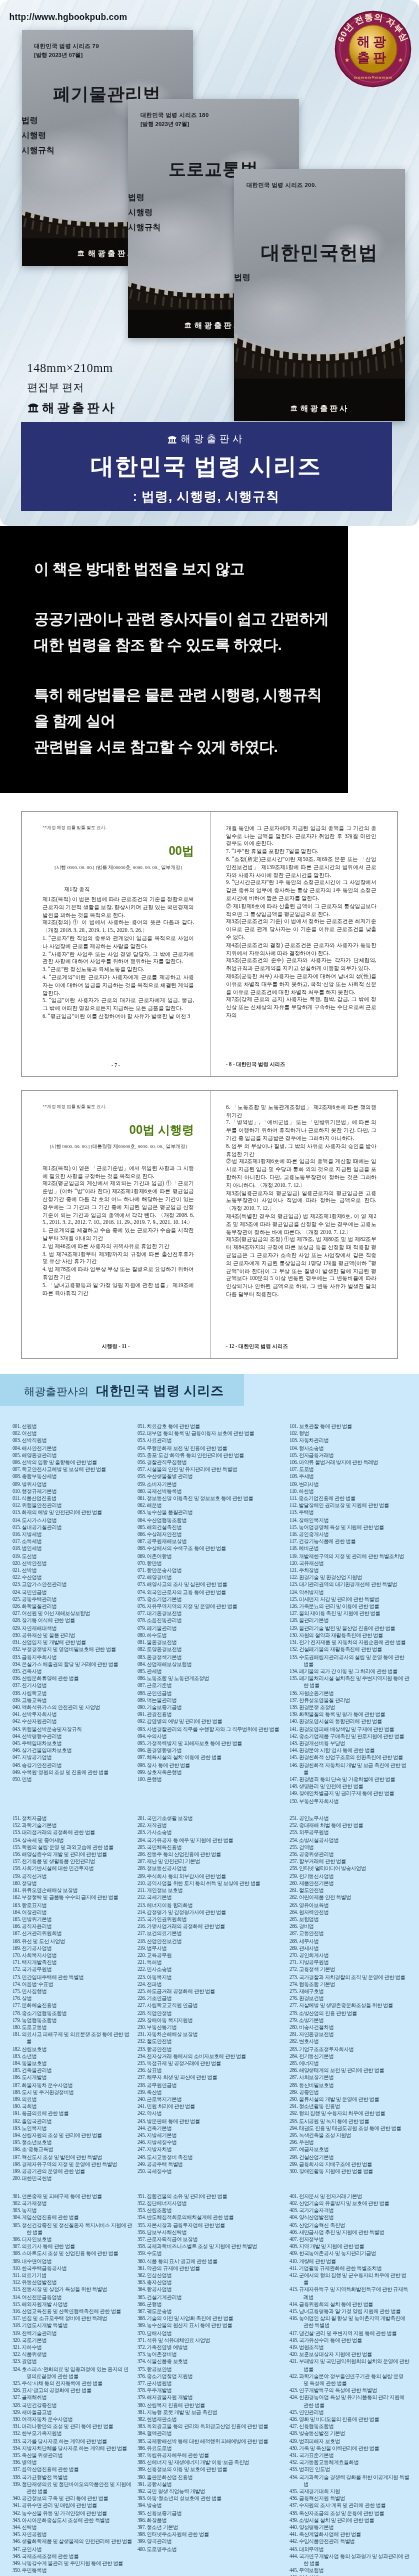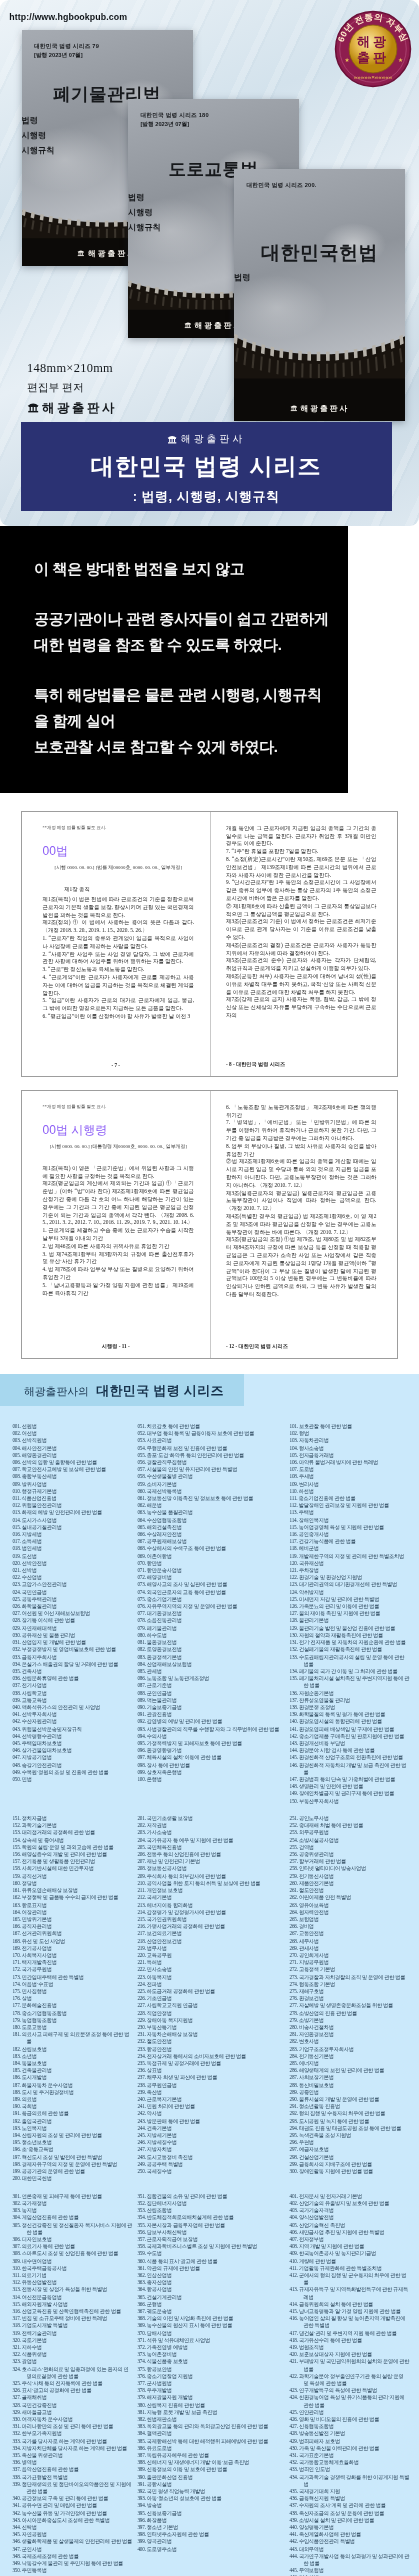--- a/index.html
+++ b/index.html
@@ -65,21 +65,21 @@
   .samples{position:absolute;left:0;top:793px;width:419px;height:581px;background:#fff;}
   .spread{position:relative;margin:0 auto;width:375px;border:0.5px solid #9d9d9d;background:#fff;
           display:flex;overflow:hidden;}
   .spread-1{margin-top:17.5px;height:264px;}
   .spread-2{margin-top:13px;height:267px;}
   .page{position:relative;width:50%;box-sizing:border-box;font-family:"Liberation Serif","DejaVu Serif",serif;
         color:#222;}
   .page.left{padding:13.4px 15.5px 15.5px 20.6px;}
   .page.right{padding:13.4px 20.6px 15.5px 15.5px;border-left:0.5px solid #c9c9c9;}
   .pnote{font-size:4.4px;color:#444;margin-bottom:13.4px;}
-  .ptitle{text-align:left;font-size:12px;font-weight:400;margin:0 0 4.1px 0;font-family:"Liberation Sans",sans-serif;color:#8b5cf6;}
+  .ptitle{text-align:right;font-size:12px;font-weight:700;margin:0 0 4.1px 0;font-family:"Liberation Sans",sans-serif;color:#4d7c0f;}
   .pcite{text-align:center;font-size:4.9px;margin-bottom:15.5px;color:#333;}
   .pchapter{font-size:5.4px;padding-left:21.6px;margin-bottom:3.1px;}
   .pbody p{margin:0;font-size:5.4px;line-height:7.8px;text-align:justify;}
   .pfoot{position:absolute;bottom:7.2px;font-size:5.2px;font-weight:bold;color:#222;}
   .page.left .pfoot{left:0;right:0;text-align:center;}
   .page.right .pfoot{left:15.5px;}
   
   .lawlist{position:absolute;left:0;top:1374px;width:419px;height:1405px;background:#cbe9fb;overflow:hidden;}
   .ll-band{position:absolute;left:0;top:0;width:244px;height:32px;background:#a7d7ee;}
   .ll-band-inner{padding:8.2px 0 0 24px;color:#15304a;}
@@ -218,21 +218,21 @@
   <section class="intro">
     <div class="ipara">
         <div>이 책은 방대한 법전을 보지 않고</div>
       </div>
     <div class="ipara">
         <div>공공기관이나 관련 종사자들이 쉽고 간편하게</div>
         <div>대한 법령을 참조 할 수 있도록 하였다.</div>
       </div>
     <div class="ipara">
         <div>특히 해당법률은 물론 관련 시행령, 시행규칙을 함께 실어</div>
-        <div>보호관찰 서로 참고할 수 있게 하였다.</div>
+        <div>관련법을 서로 참고할 수 있게 하였다.</div>
       </div>
   </section>
 
   <section class="samples">
 
     <div class="spread spread-1">
       <div class="page left">
         <div class="pnote">**개정 예정 법률 밑줄 별도 표시.</div>
         <div class="ptitle">00법</div>
         <div class="pcite">[시행 0000. 00. 00.] [법률 제00000호, 0000. 00. 00., 일부개정]</div>

